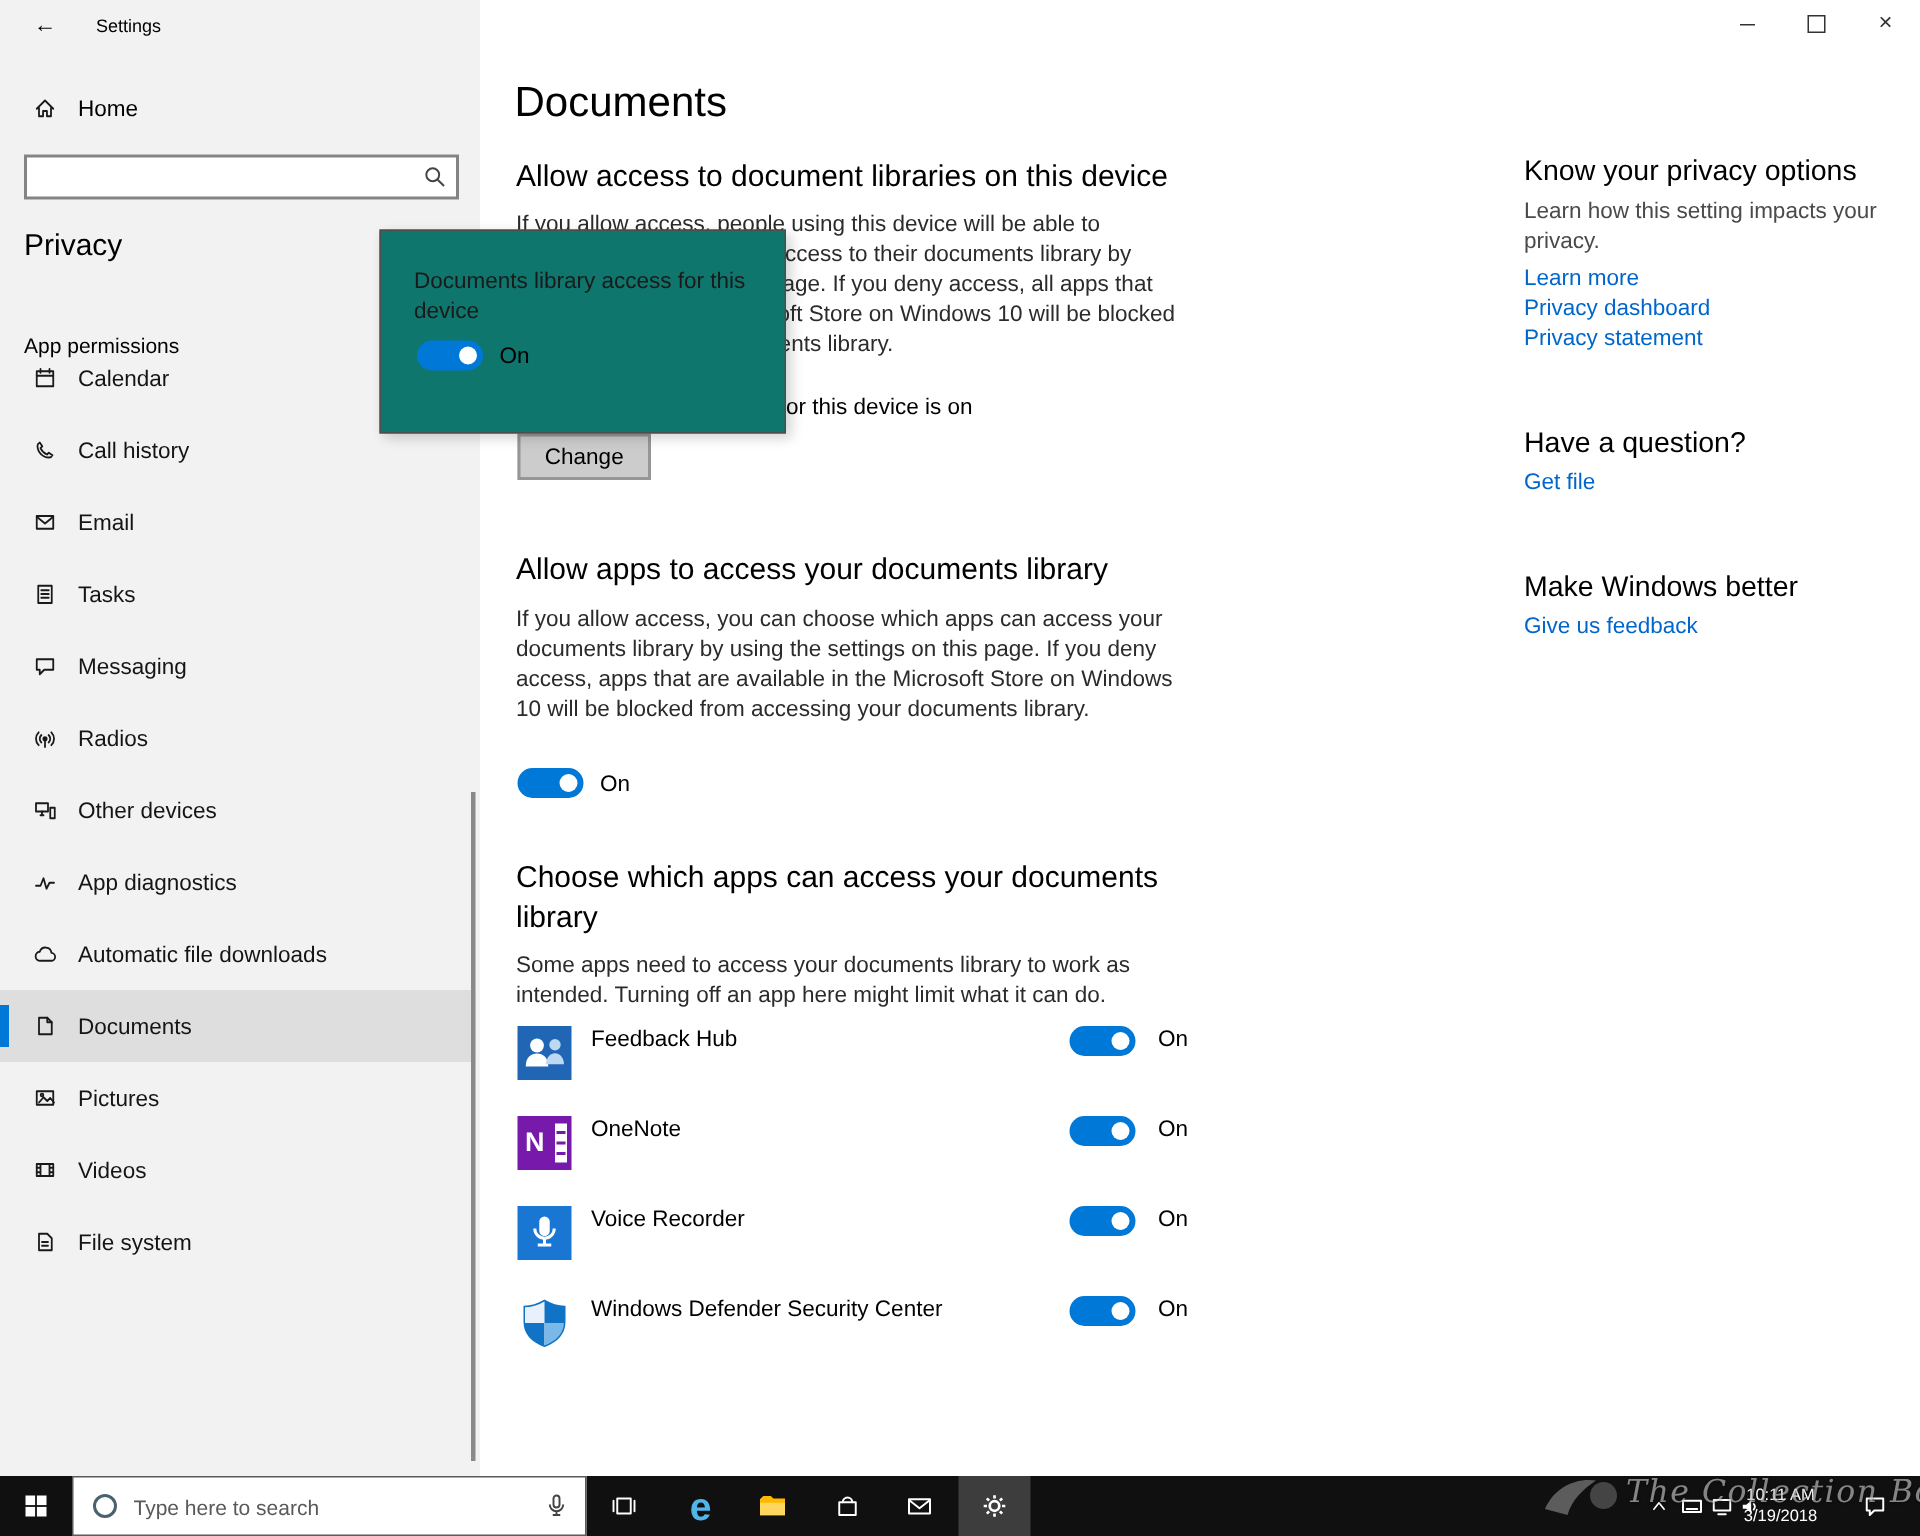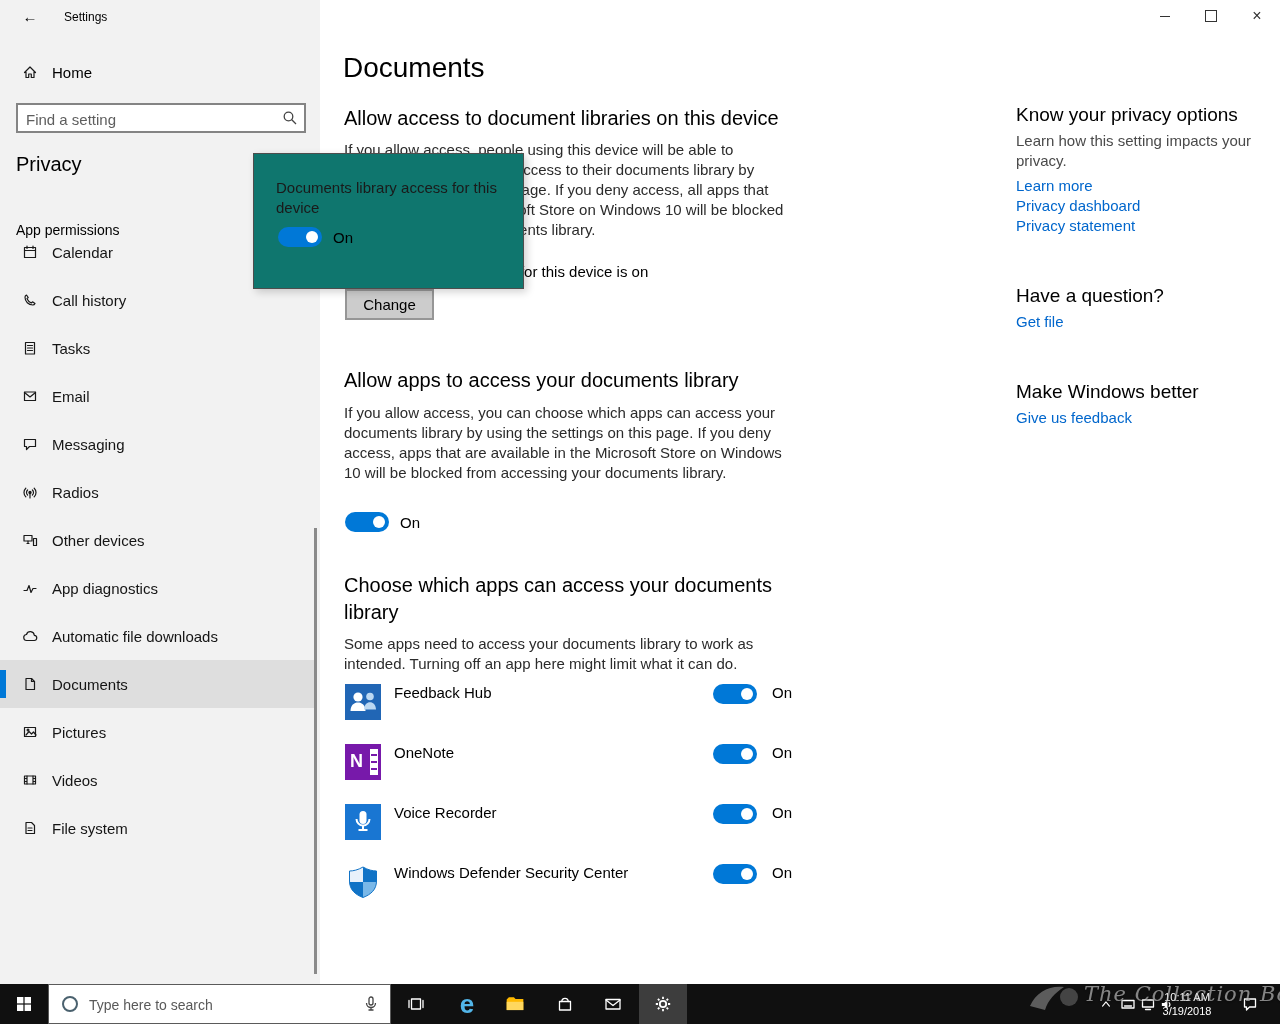--- a/index.html
+++ b/index.html
@@ -73,21 +73,20 @@
   <div class="a wintitle">Settings</div>
 
   <div class="a homerow">
     <svg class="ic" viewBox="0 0 16 16">
         <path d="M2.5 8.5 L8 3 L13.5 8.5 M4 8 V13.5 H6.7 V10 H9.3 V13.5 H12 V8"></path>
       </svg>
     <span>Home</span>
   </div>
 
   <div class="a searchbox">
-    <input type="text" placeholder="Find a setting" style="">
     <svg class="searchico" width="16" height="16" viewBox="0 0 16 16">
         <g fill="none" stroke="#444" stroke-width="1.3">
           <circle cx="6.5" cy="6.5" r="4.3"></circle>
           <path d="M9.8 9.8 L14 14"></path>
         </g>
       </svg>
   </div>
 
   <div class="a sbtitle">Privacy</div>
   <div class="a sbgroup">App permissions</div>
@@ -101,31 +100,31 @@
       <span>Calendar</span>
     </div>
     <div class="ni">
       <svg class="ic" viewBox="0 0 16 16">
           <path d="M4.5 3 C3.6 3.4 3 4.2 3 5.2 C3 9.5 6.5 13 10.8 13 C11.8 13 12.6 12.4 13 11.5 L10.5 9.8 L9.3 11 C7.8 10.3 5.7 8.2 5 6.7 L6.2 5.5 Z"></path>
         </svg>
       <span>Call history</span>
     </div>
     <div class="ni">
       <svg class="ic" viewBox="0 0 16 16">
+          <rect x="2.5" y="4" width="11" height="8.5"></rect>
+          <path d="M2.5 4.5 L8 9 L13.5 4.5"></path>
+        </svg>
+      <span>Email</span>
+    </div>
+    <div class="ni">
+      <svg class="ic" viewBox="0 0 16 16">
           <rect x="3.5" y="2.5" width="9" height="11.5"></rect>
           <path d="M5.5 5.5 h5 M5.5 8 h5 M5.5 10.5 h5"></path>
         </svg>
       <span>Tasks</span>
-    </div>
-    <div class="ni">
-      <svg class="ic" viewBox="0 0 16 16">
-          <rect x="2.5" y="4" width="11" height="8.5"></rect>
-          <path d="M2.5 4.5 L8 9 L13.5 4.5"></path>
-        </svg>
-      <span>Email</span>
     </div>
     <div class="ni">
       <svg class="ic" viewBox="0 0 16 16">
           <path d="M2.5 3.5 h11 v7 h-6 l-3 3 v-3 h-2 z"></path>
         </svg>
       <span>Messaging</span>
     </div>
     <div class="ni">
       <svg class="ic" viewBox="0 0 16 16">
           <circle cx="8" cy="8.5" r="1.1" fill="#1a1a1a"></circle>

